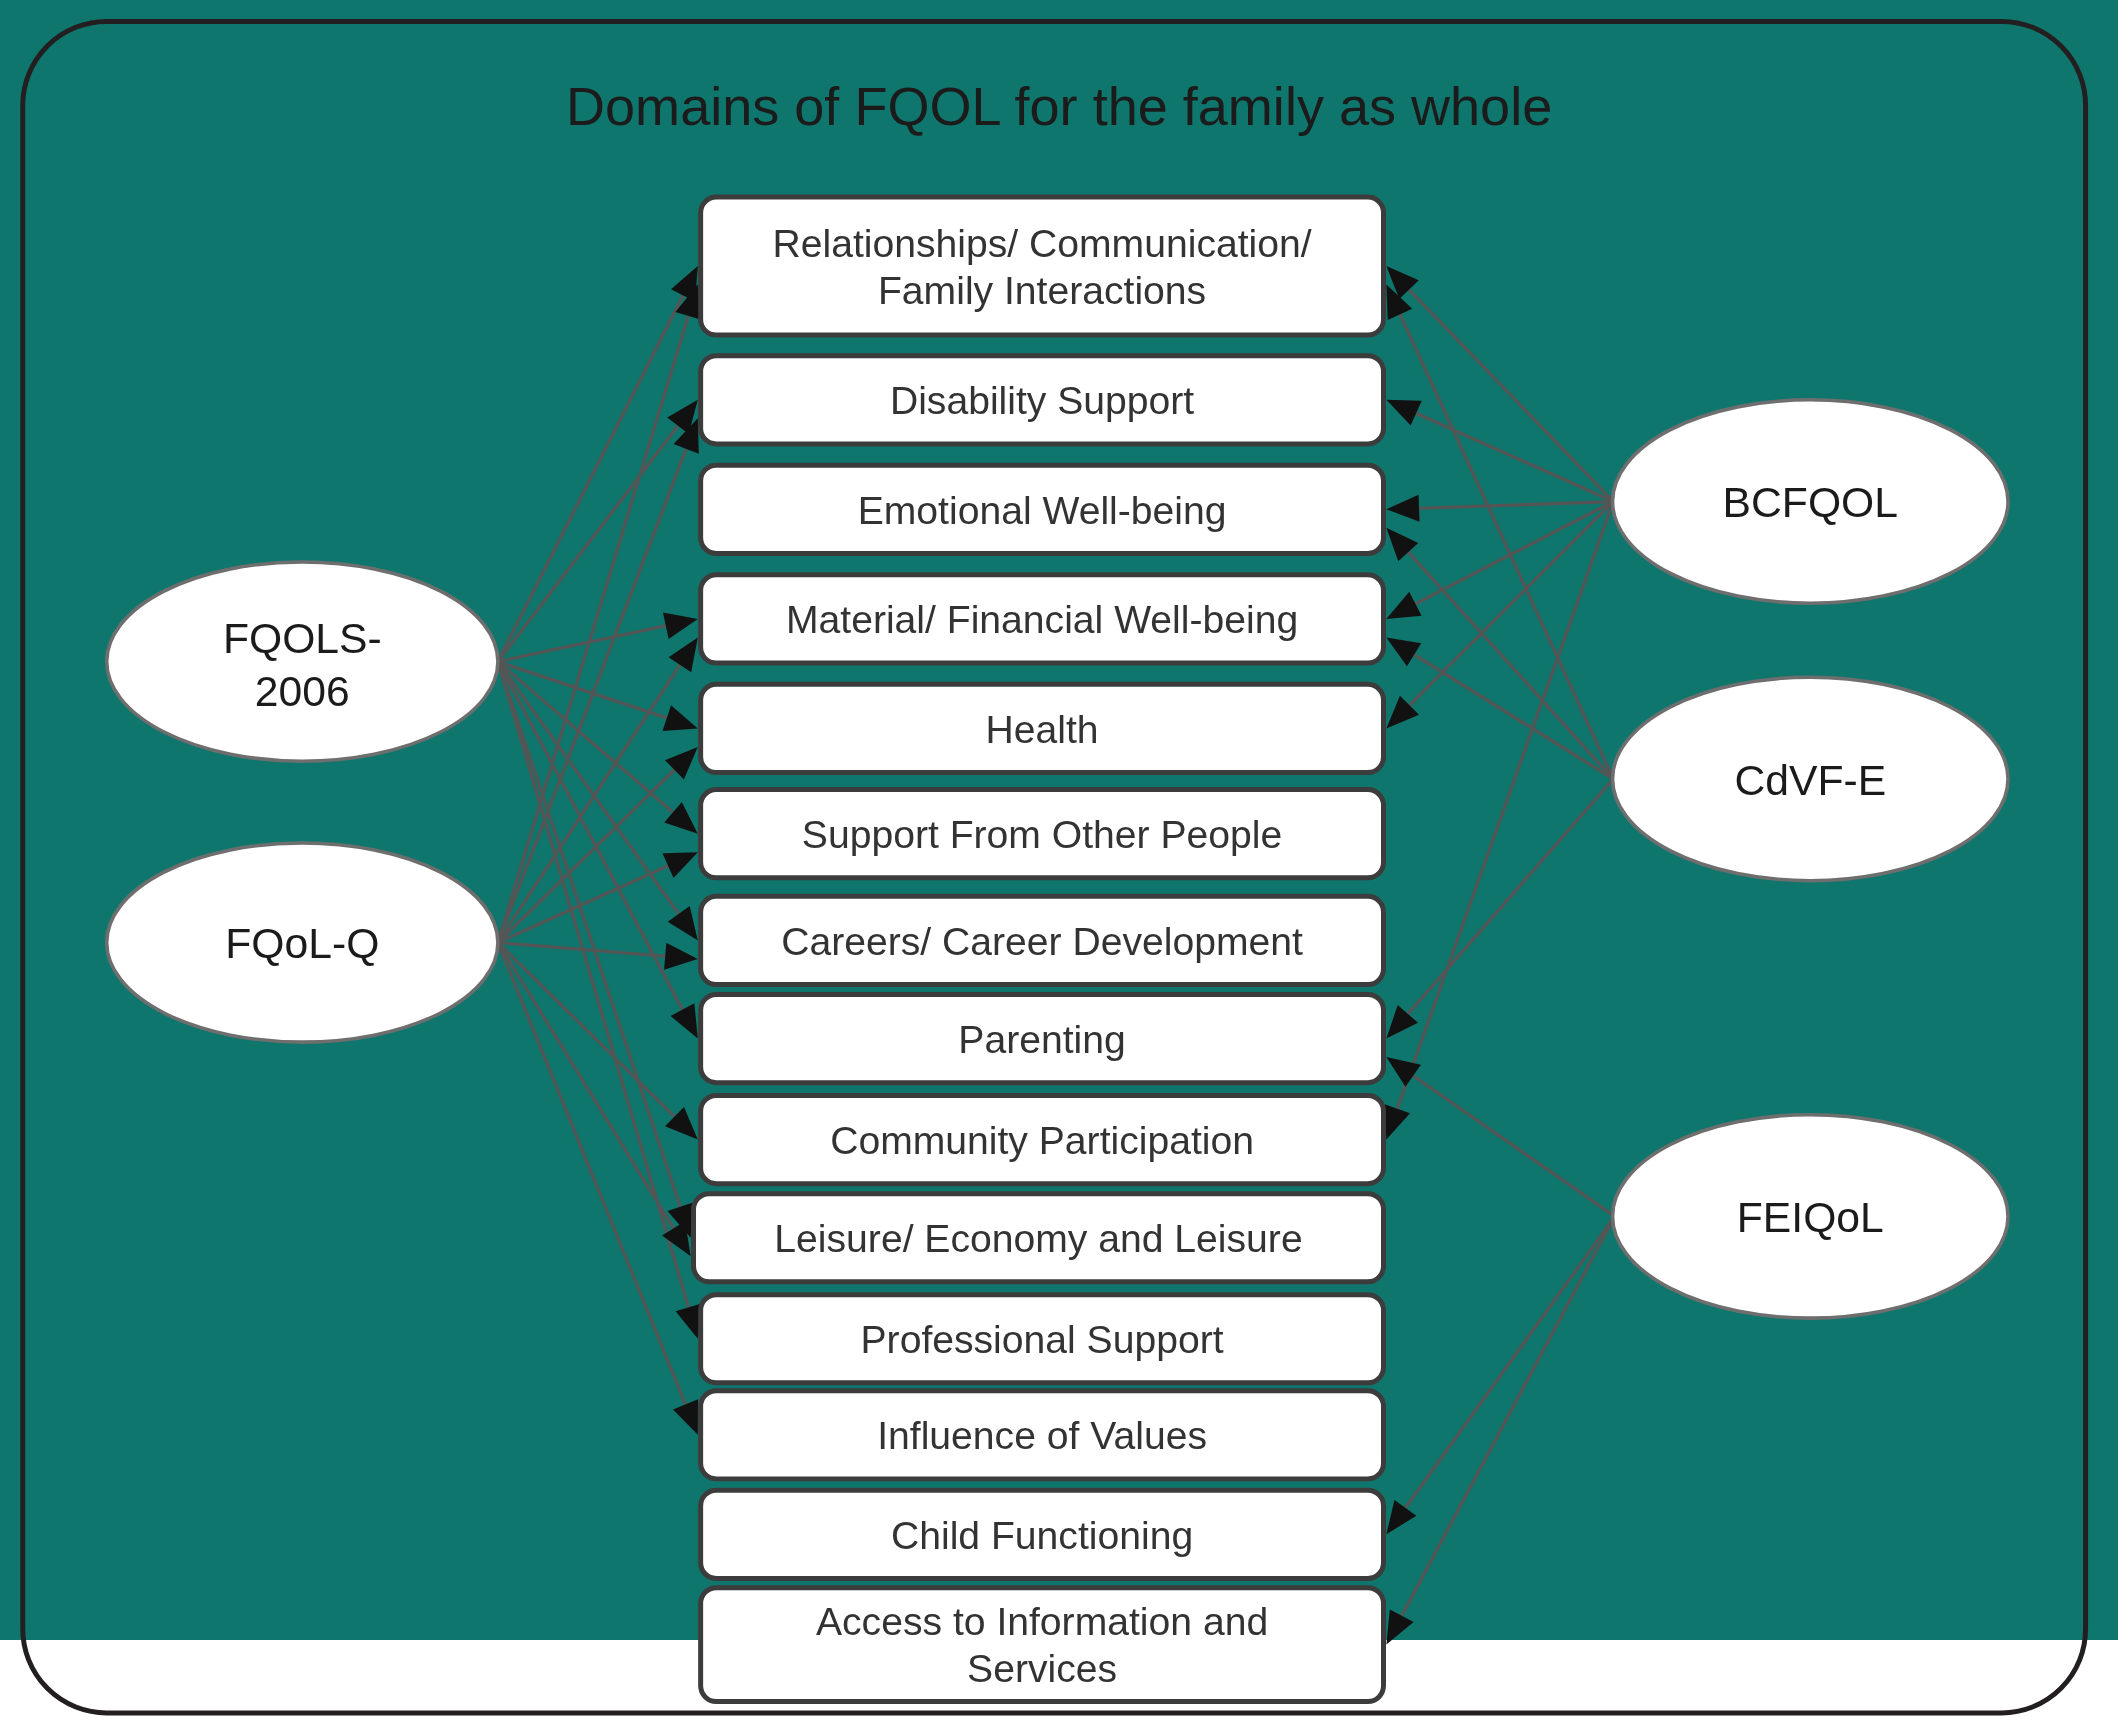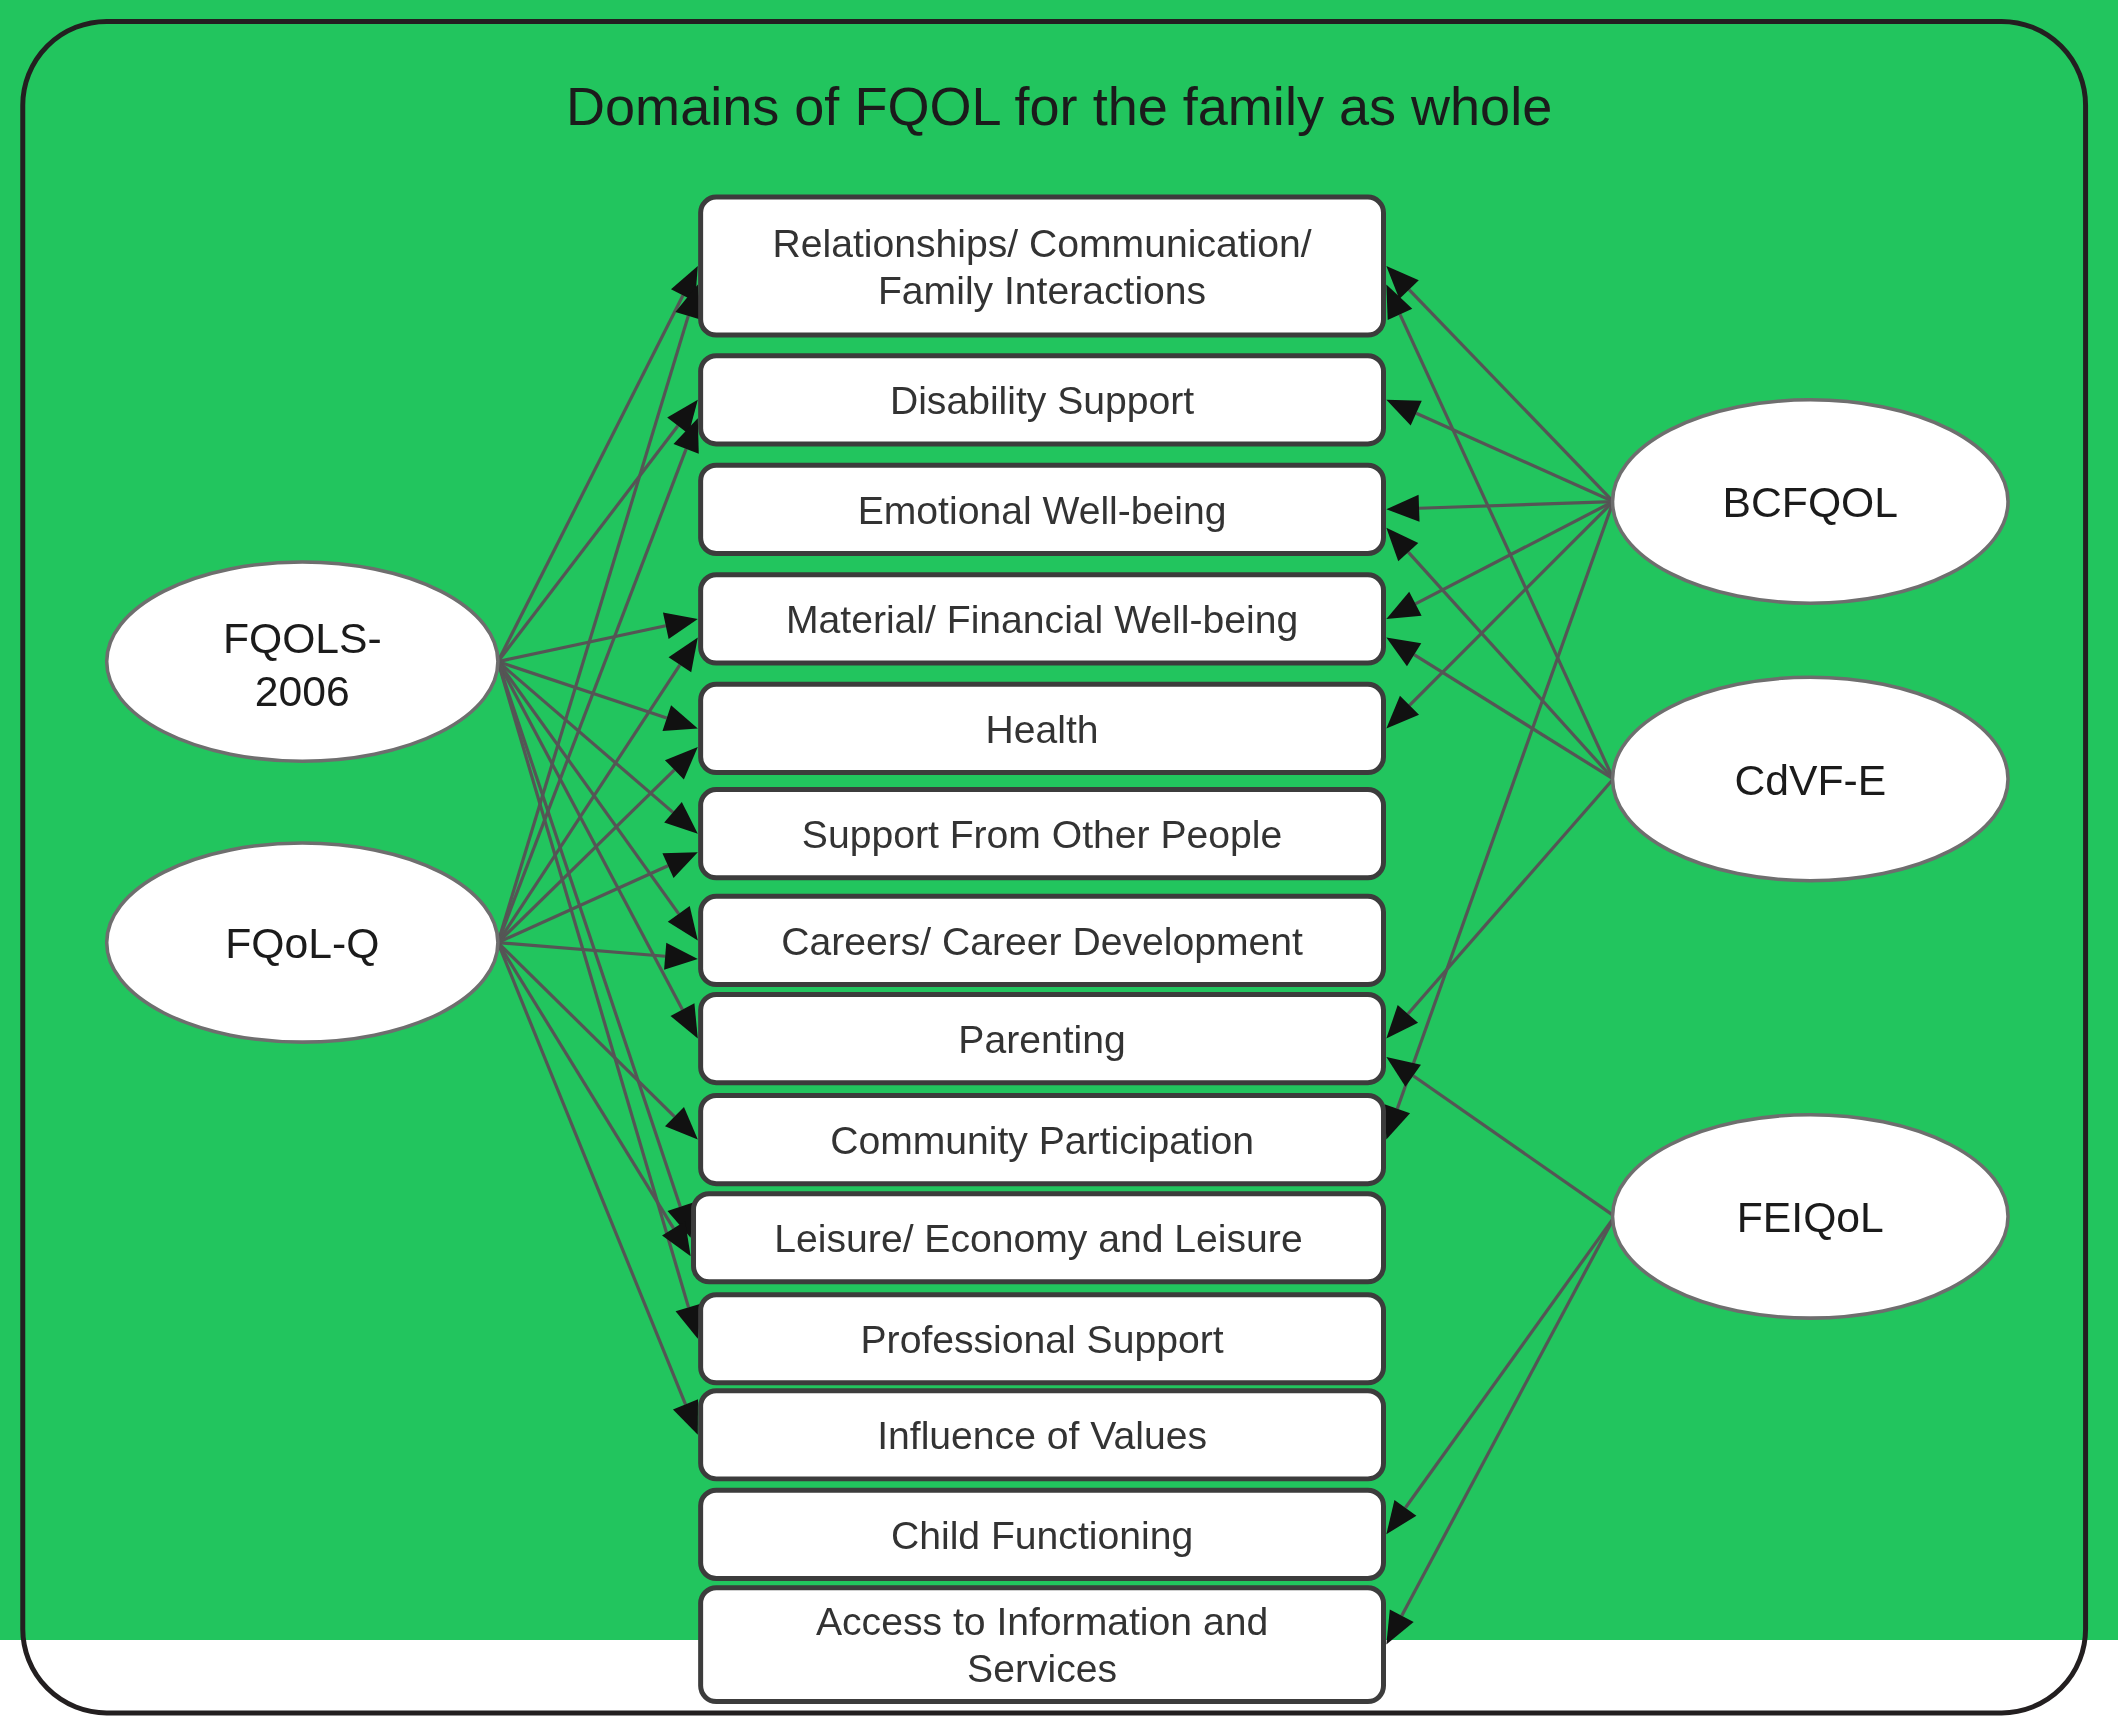--- a/index.html
+++ b/index.html
@@ -1,17 +1,17 @@
 <!DOCTYPE html>
 <html style="font-size:11.4px"><head>
 <meta charset="utf-8">
 <style>
   html,body{margin:0;padding:0;background:#ffffff;}
   body{width:2119px;height:1735px;font-family:"Liberation Sans",sans-serif;overflow:hidden;}
-  #stage{position:relative;width:2119px;height:1640px;background:#22c55e;}
+  #stage{position:relative;width:2119px;height:1640px;background:#0f766e;}
   svg{display:block;}
   .frame{fill:none;stroke:#231f20;stroke-width:7;}
   .boxrect{fill:#ffffff;stroke:#3c3c3c;stroke-width:7;}
   .ell{fill:#ffffff;stroke:#6e6e6e;stroke-width:5;}
   .lnk{fill:none;stroke:#555555;stroke-width:4.5;}
   .ahead{fill:#111111;stroke:none;}
   .title-txt{font-size:76px;fill:#1b1b1b;font-family:"Liberation Sans",sans-serif;}
   .box-txt{font-size:55px;fill:#333333;font-family:"Liberation Sans",sans-serif;}
   .ell-txt{font-size:60px;fill:#1b1b1b;font-family:"Liberation Sans",sans-serif;}
 </style>

